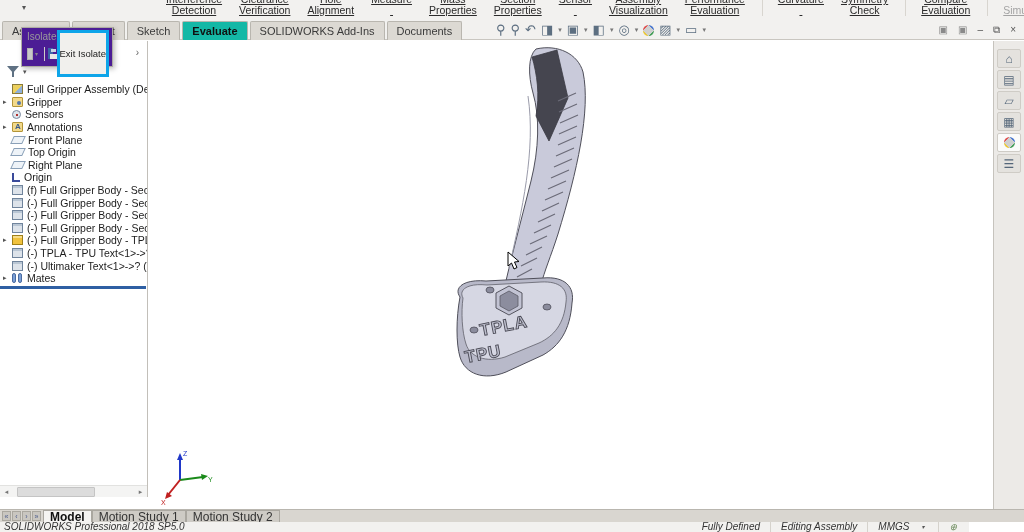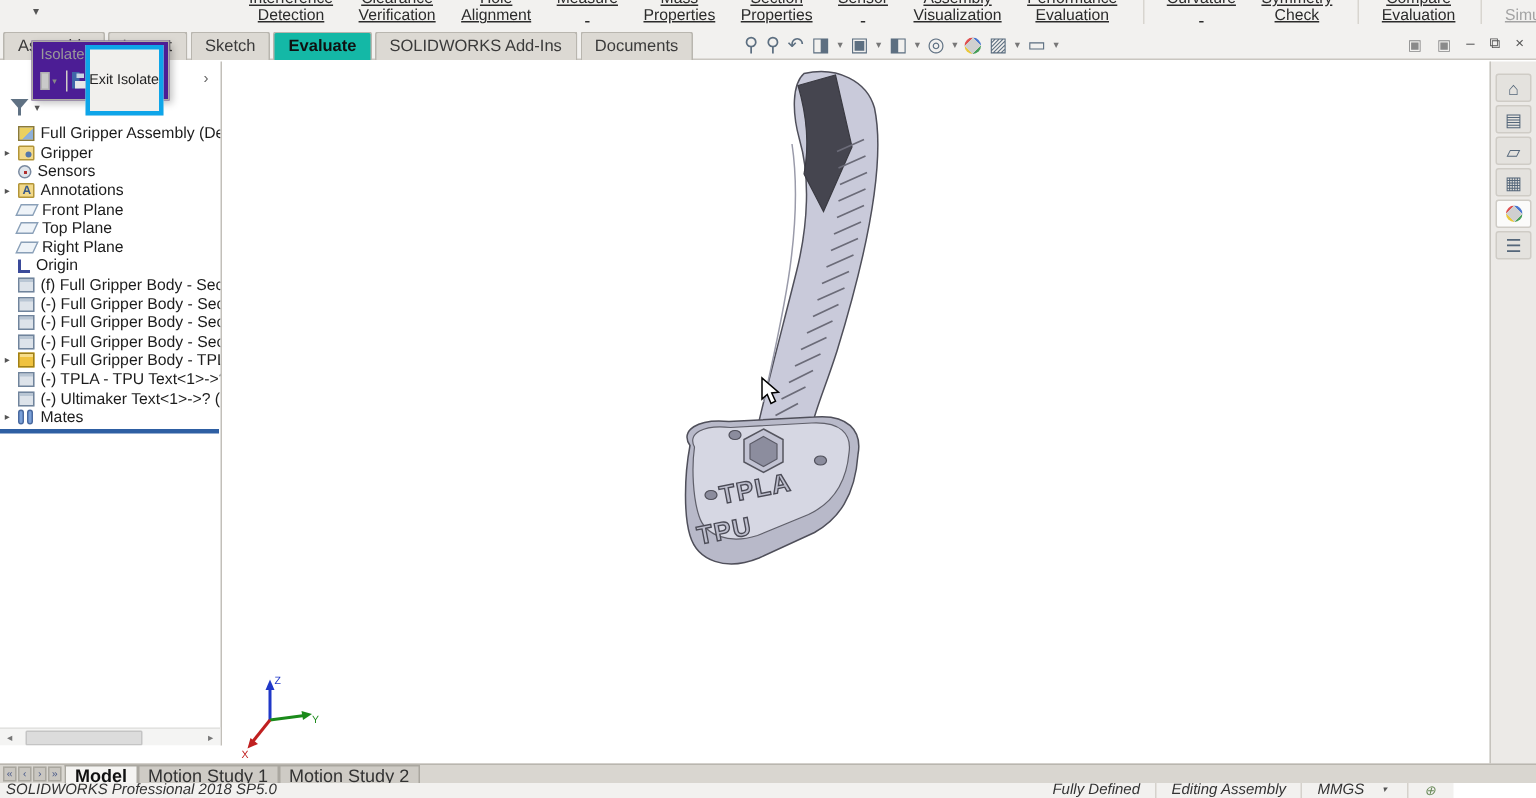--- a/index.html
+++ b/index.html
@@ -226,21 +226,21 @@
           <span class="tlabel">Annotations</span>
         </div>
         <div class="trow">
           <span class="exp"></span>
           <span class="ti ti-plane"></span>
           <span class="tlabel">Front Plane</span>
         </div>
         <div class="trow">
           <span class="exp"></span>
           <span class="ti ti-plane"></span>
-          <span class="tlabel">Top Plane</span>
+          <span class="tlabel">Top Origin</span>
         </div>
         <div class="trow">
           <span class="exp"></span>
           <span class="ti ti-plane"></span>
           <span class="tlabel">Right Plane</span>
         </div>
         <div class="trow">
           <span class="exp"></span>
           <span class="ti ti-origin"></span>
           <span class="tlabel">Origin</span>

